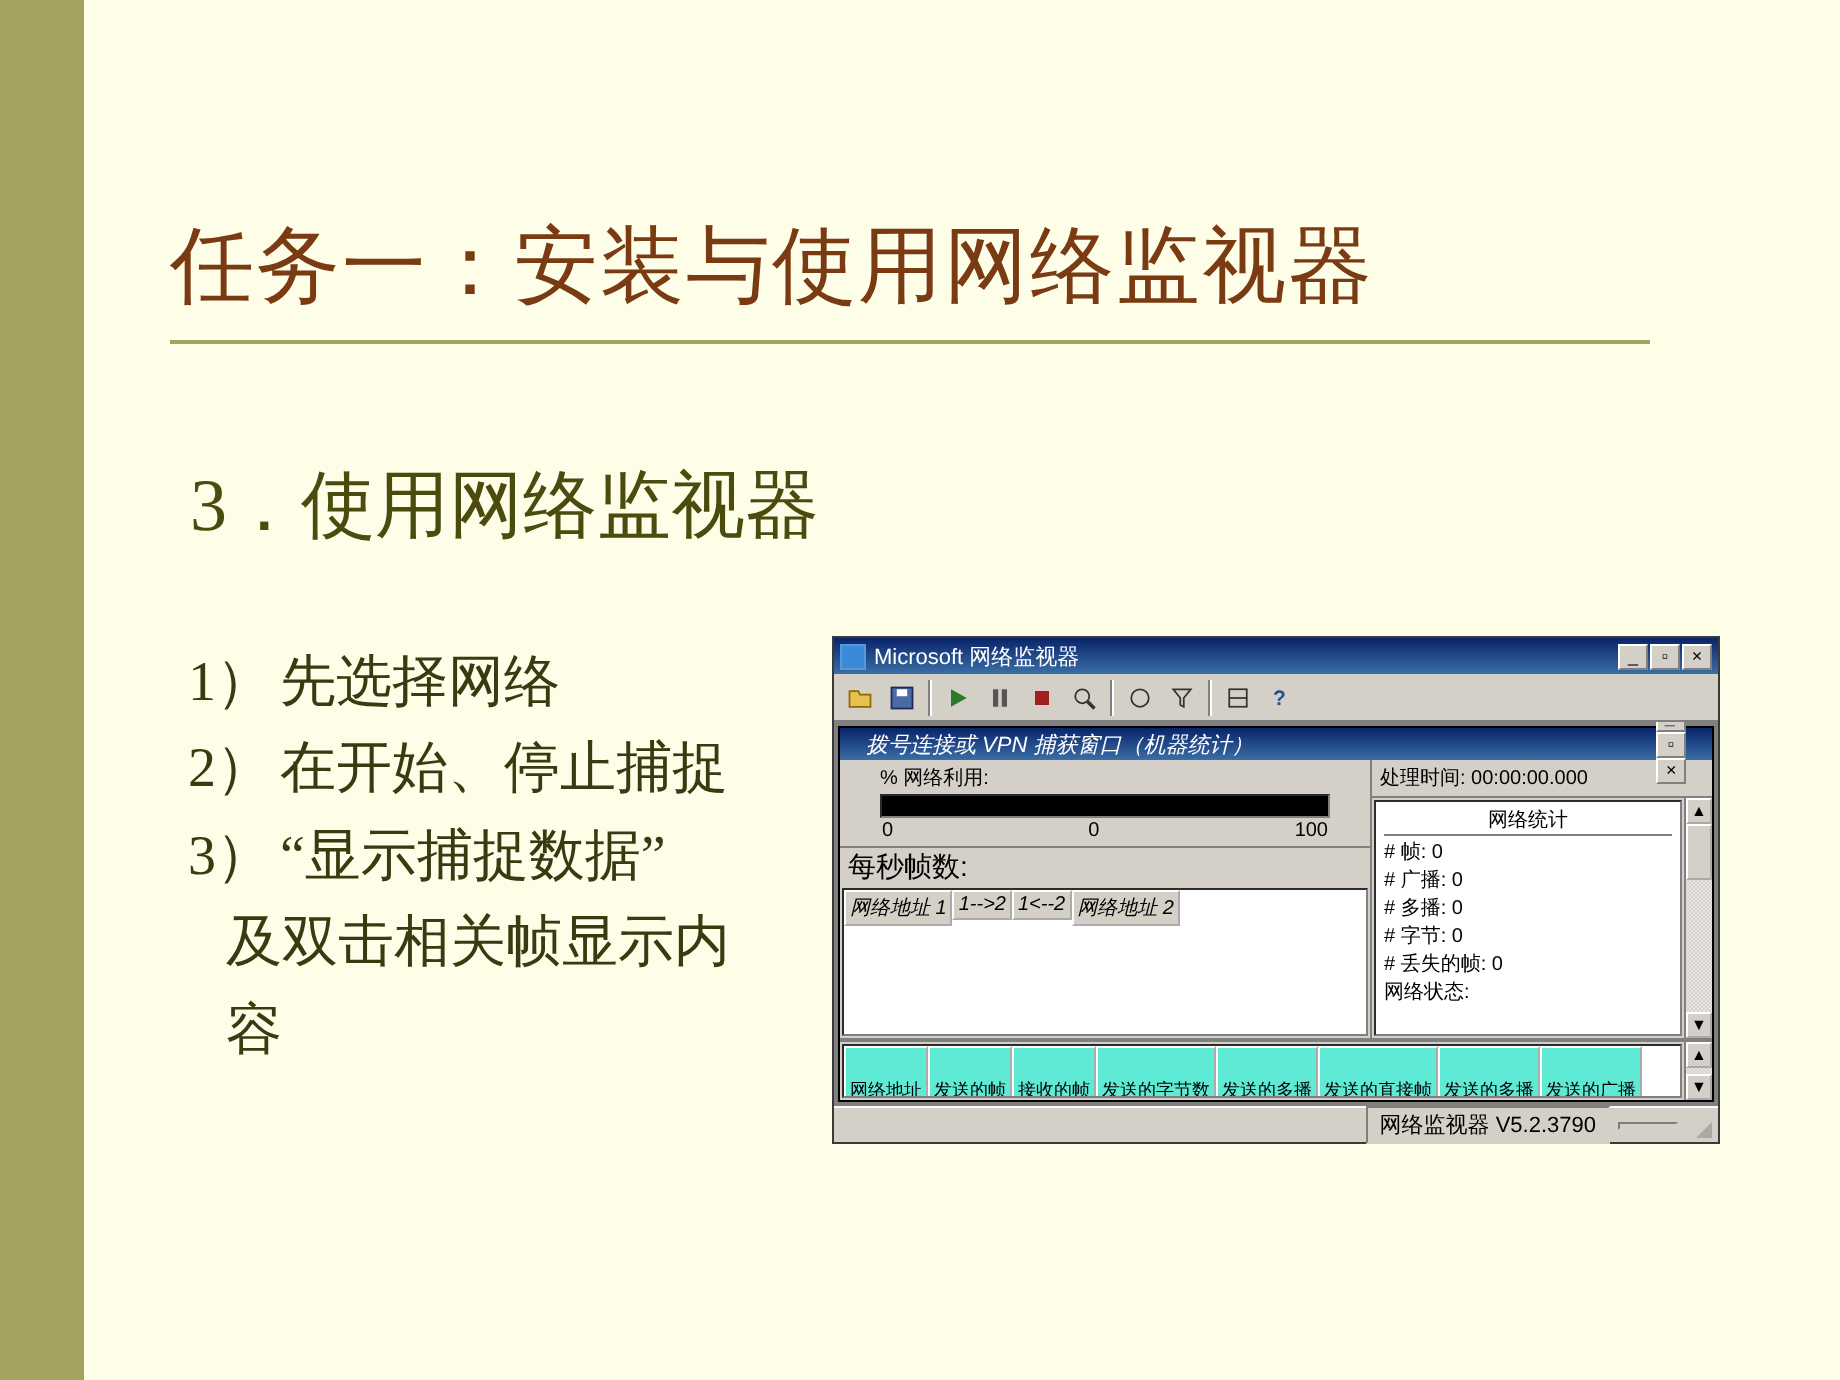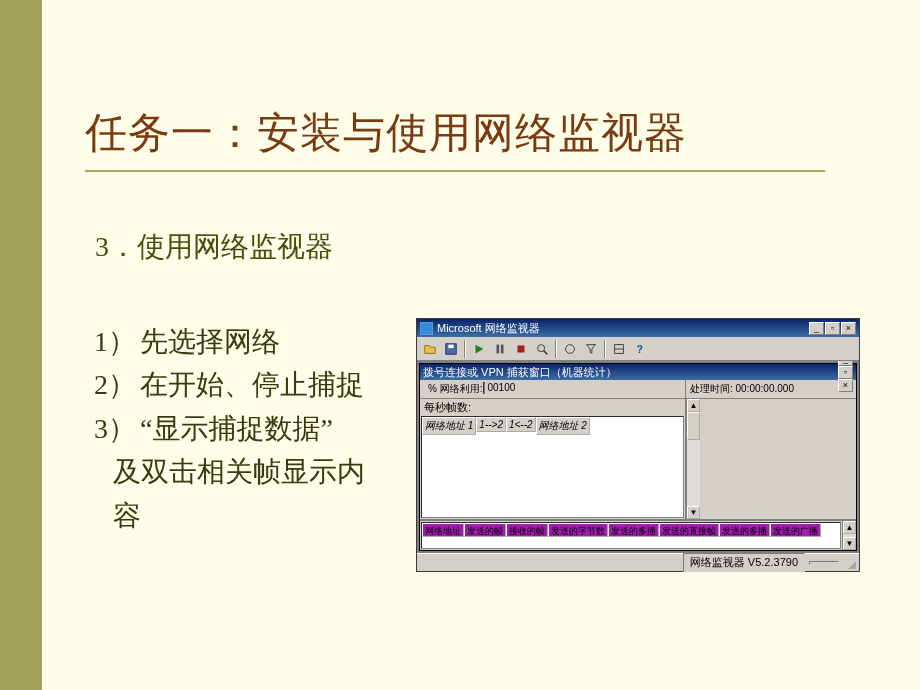--- a/index.html
+++ b/index.html
@@ -18,21 +18,21 @@
     position: absolute; left: 85px; top: 105px;
     font-size: 42px; color: #7a3a12; letter-spacing: 1px;
     font-family: "SimHei", "Heiti SC", sans-serif;
   }
   .title-underline {
     position: absolute; left: 85px; top: 170px; width: 740px; height: 0;
     border-top: 2px solid #a3a35e;
   }
   .subtitle {
     position: absolute; left: 95px; top: 228px;
-    font-size: 28px; color: #4b4b0e;
+    font-size: 37px; color: #4b4b0e;
   }
   .steps {
     position: absolute; left: 85px; top: 320px;
     font-size: 28px; color: #3a3a10; line-height: 1.55;
     width: 325px;
   }
   .steps .step { display: flex; }
   .steps .num { width: 55px; flex-shrink: 0; text-align: right; padding-right: 4px; }
   .steps .txt { }
   .steps .indent { margin-left: 28px; }
@@ -74,37 +74,37 @@
 
   .mdi-area {
     flex: 1; background: #808080; padding: 2px; position: relative; overflow: hidden;
   }
   .child-window {
     position: absolute; left: 2px; top: 2px; right: 2px; bottom: 2px;
     background: #d4d0c8; border: 1px solid #000; display: flex; flex-direction: column;
   }
   .child-title {
     height: 16px; background: linear-gradient(#0a246a,#3a6ea5); color: #fff;
-    display: flex; align-items: center; padding: 0 3px; font-size: 11px;
+    display: flex; align-items: center; padding: 0 13px; font-size: 11px; font-style: italic;
   }
   .child-title .title-text { flex: 1; }
 
   .child-body {
     flex: 1; display: flex; flex-direction: column;
   }
   .top-panes { flex: 1; display: flex; border-bottom: 1px solid #808080; }
   .left-pane { flex: 1.05; border-right: 1px solid #808080; display: flex; flex-direction: column; }
   .right-pane { width: 170px; display: flex; flex-direction: column; }
 
-  .util-row { padding: 2px 8px; font-size: 10px; display: flex; flex-direction: row; gap: 1px; }
+  .util-row { padding: 2px 20px; font-size: 10px; display: flex; flex-direction: column; gap: 1px; }
   .util-bar {
     height: 12px; border: 1px inset #808080; background: #000; position: relative;
   }
   .util-scale { display: flex; justify-content: space-between; font-size: 10px; padding: 0 1px; }
-  .fps-label { font-size: 11px; padding: 1px 4px; border-top: 1px solid #808080; }
+  .fps-label { font-size: 14px; padding: 1px 4px; border-top: 1px solid #808080; }
 
   .addr-grid {
     flex: 1; border: 1px inset #808080; background: #fff; margin: 0 1px 1px 1px;
     display: flex; align-items: flex-start; font-size: 10px; overflow: hidden; font-style: italic;
   }
   .addr-grid .hdr { background: #d4d0c8; border: 1px outset #fff; padding: 1px 2px; font-size: 10px; white-space: nowrap; }
 
   .right-top { padding: 2px 4px; font-size: 10px; border-bottom: 1px solid #808080; }
   .right-stats { flex: 1; padding: 2px 4px; font-size: 10px; border: 1px inset #808080; margin: 1px; background: #fff; overflow: hidden; }
   .stat-line { white-space: nowrap; }
@@ -114,21 +114,21 @@
   .vscroll .thumb { height: 30%; background: #d4d0c8; border: 1px outset #fff; }
   .right-wrap { display: flex; flex: 1; }
 
   .bottom-grid {
     height: 30px; display: flex; border-top: 1px solid #808080;
   }
   .bottom-header {
     flex: 1; background: #fff; border: 1px inset #808080; margin: 1px;
     display: flex; align-items: flex-start; overflow: hidden;
   }
-  .bottom-header .hdr { background: #a21caf; border: 1px outset #fff; padding: 1px 2px; font-size: 9px; white-space: nowrap; height: 14px; }
+  .bottom-header .hdr { background: #5eead4; border: 1px outset #fff; padding: 15px 2px; font-size: 9px; white-space: nowrap; height: 14px; }
 
   .statusbar-outer {
     height: 18px; border-top: 1px solid #fff; display: flex; align-items: center;
     font-size: 11px; padding: 0 2px; gap: 4px;
   }
   .status-cell { border: 1px inset #d4d0c8; padding: 1px 6px; }
   .status-grip { width: 14px; height: 14px; margin-left: auto; position: relative; }
   .status-grip::before {
     content: ""; position: absolute; right: 1px; bottom: 1px;
     border-right: 8px solid #808080; border-top: 8px solid transparent;
@@ -265,20 +265,29 @@
               <span class="hdr">1&lt;--2</span>
               <span class="hdr">网络地址 2</span>
             </div>
           </div>
 
           <div class="right-pane">
             <div class="right-top">
               <div>处理时间: 00:00:00.000</div>
             </div>
             <div class="right-wrap">
+              <div class="right-stats">
+                <div class="stat-line" style="text-align:center;border-bottom:1px solid #808080;margin-bottom:1px">网络统计</div>
+                <div class="stat-line"># 帧: 0</div>
+                <div class="stat-line"># 广播: 0</div>
+                <div class="stat-line"># 多播: 0</div>
+                <div class="stat-line"># 字节: 0</div>
+                <div class="stat-line"># 丢失的帧: 0</div>
+                <div class="stat-line">网络状态:</div>
+              </div>
               <div class="vscroll">
                 <div class="arr">▲</div>
                 <div class="track">
                     <div class="thumb"></div>
                   </div>
                 <div class="arr">▼</div>
               </div>
             </div>
           </div>
         </div>

